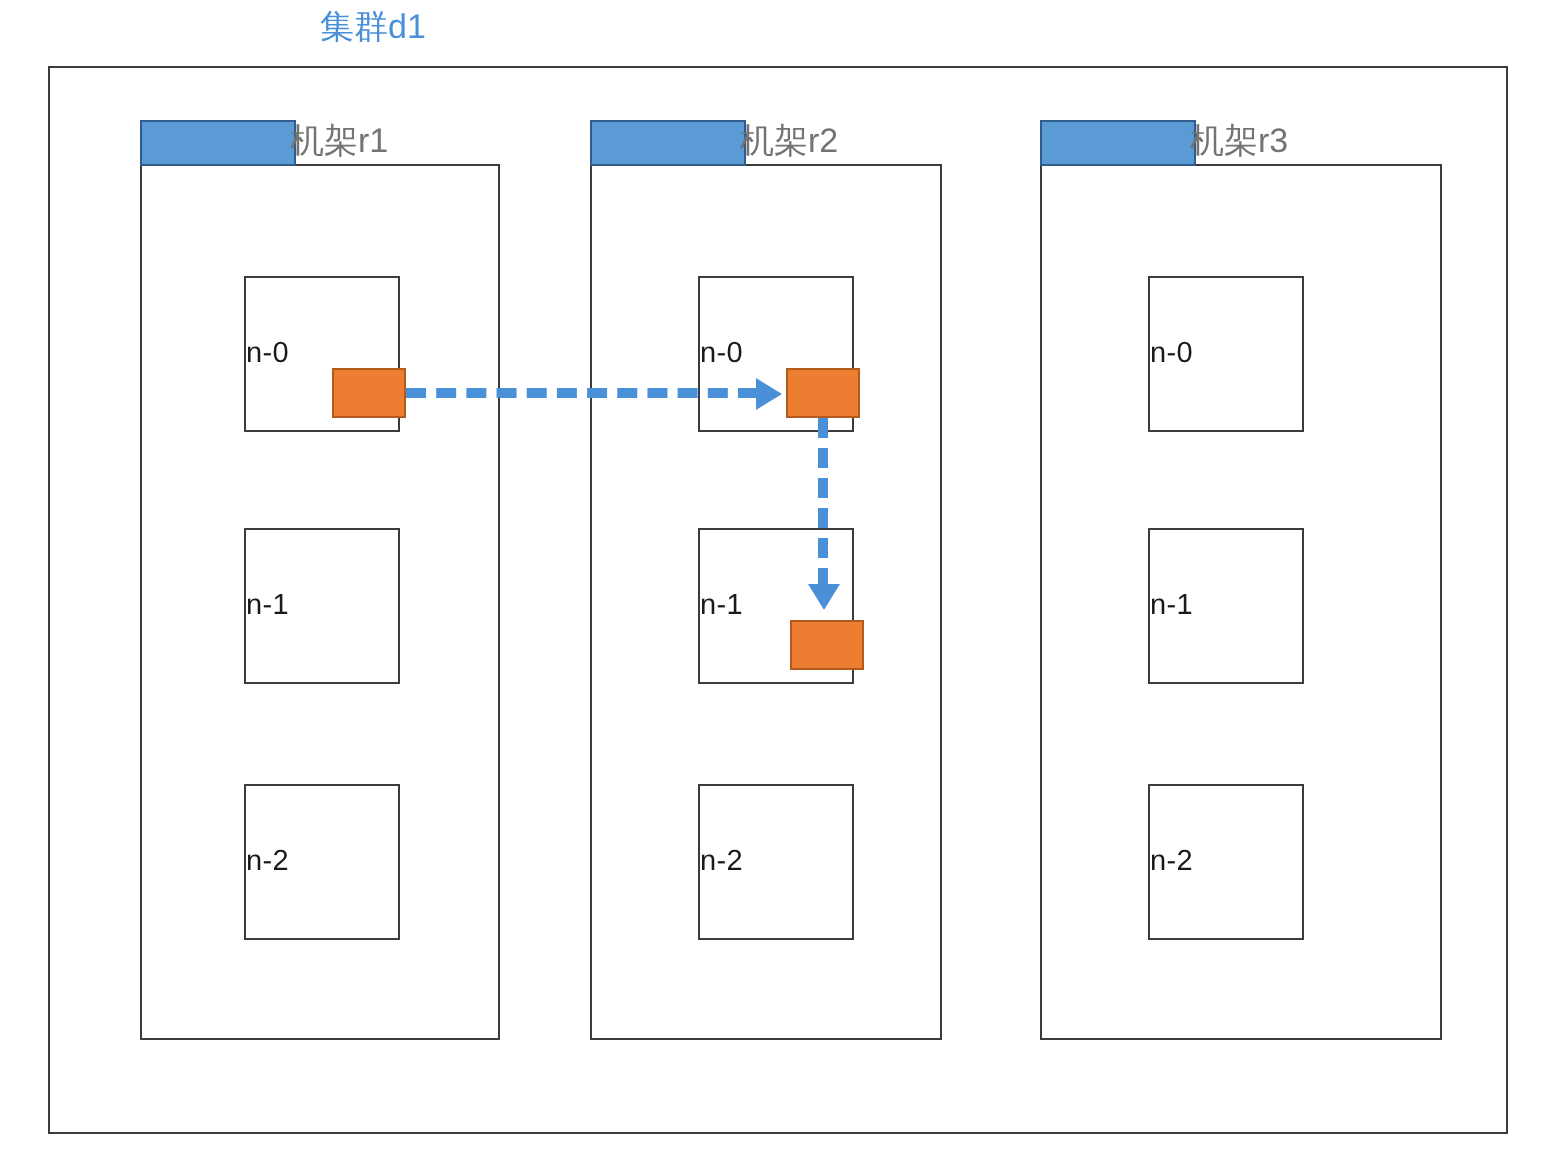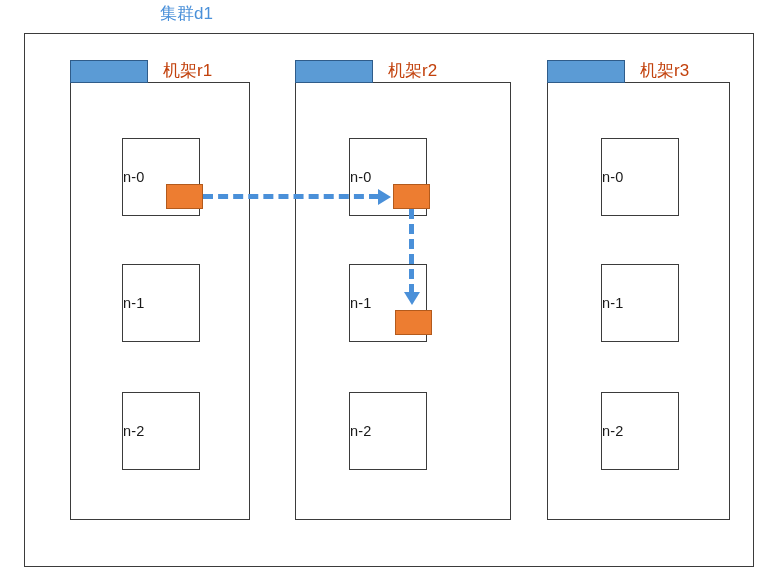--- a/index.html
+++ b/index.html
@@ -55,23 +55,23 @@
     left: -1.5px;
     width: 78px;
     height: 23px;
     background: #5b9bd5;
     border: 1.3px solid #2f5c8a;
     box-sizing: border-box;
   }
   .rack-label {
     position: absolute;
     top: -24px;
-    left: 92px;
+    left: 74px;
     font-size: 17px;
-    color: #c2410c;
+    color: #737373;
     white-space: nowrap;
     line-height: 23px;
   }
 
   
   .node {
     position: absolute;
     width: 78px;
     height: 78px;
     border: 1.5px solid #3b3b3b;
@@ -150,36 +150,36 @@
       <span class="node-label">n-0</span>
     </div>
     <div class="node" style="left:51px; top:181px;">
       <span class="node-label">n-1</span>
     </div>
     <div class="node" style="left:51px; top:309px;">
       <span class="node-label">n-2</span>
     </div>
   </div>
 
-  <div class="rack" style="left:295px; width:216px;padding-left:35px;">
+  <div class="rack" style="left:295px; width:176px;padding-left:35px;">
     <div class="rack-head"></div>
     <div class="rack-label">机架r2</div>
 
     <div class="node" style="left:53px; top:55px;">
       <span class="node-label">n-0</span>
     </div>
     <div class="node" style="left:53px; top:181px;">
       <span class="node-label">n-1</span>
     </div>
     <div class="node" style="left:53px; top:309px;">
       <span class="node-label">n-2</span>
     </div>
   </div>
 
-  <div class="rack" style="left:520px; width:183px;margin-left:27px;">
+  <div class="rack" style="left:520px; width:201px;">
     <div class="rack-head"></div>
     <div class="rack-label">机架r3</div>
 
     <div class="node" style="left:53px; top:55px;">
       <span class="node-label">n-0</span>
     </div>
     <div class="node" style="left:53px; top:181px;">
       <span class="node-label">n-1</span>
     </div>
     <div class="node" style="left:53px; top:309px;">

